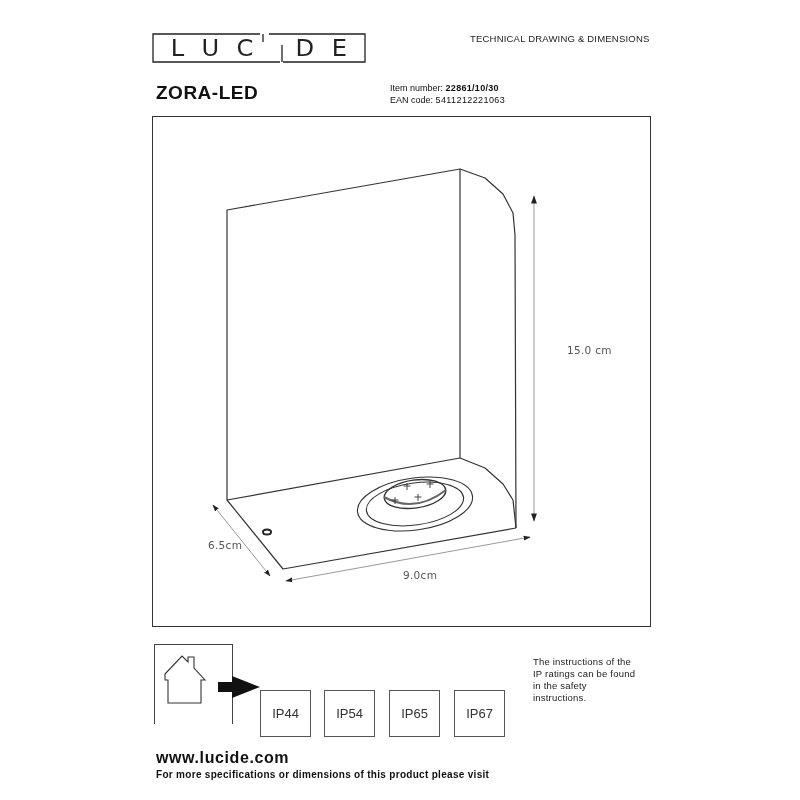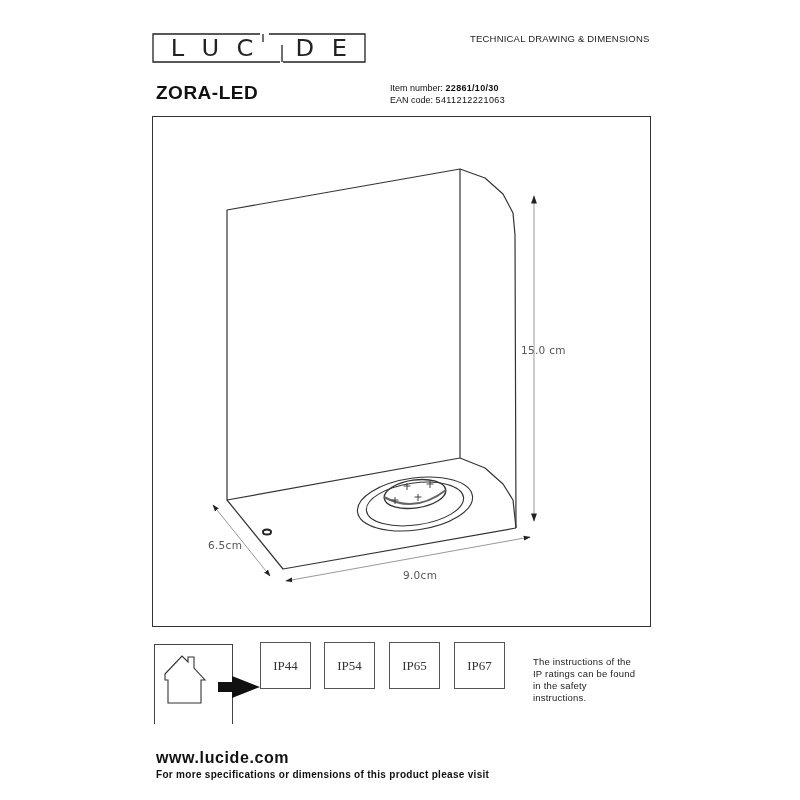--- a/index.html
+++ b/index.html
@@ -29,23 +29,23 @@
   
   .frame { left: 152px; top: 116px; width: 499px; height: 511px;
            border: 1.5px solid #333; box-sizing: border-box; }
   .drawing { left: 0; top: 0; width: 800px; height: 800px; pointer-events: none; }
   .dim-label { font-family: "DejaVu Sans", sans-serif; font-size: 10.5px; color: #555;
                letter-spacing: 0.3px; }
 
   
   .house-box { left: 154px; top: 644px; width: 79px; height: 80px;
                border: 1.5px solid #444; border-bottom: none; box-sizing: border-box; }
-  .ip-box { top: 642px; width: 51px; height: 47px; border: 1.3px solid #555; box-sizing: border-box;
+  .ip-box { top: 690px; width: 51px; height: 47px; border: 1.3px solid #555; box-sizing: border-box;
             display: flex; align-items: center; justify-content: center;
-            font-family: Liberation Serif, serif; font-size: 13px; color: #333; }
+            font-family: Liberation Sans, sans-serif; font-size: 13px; color: #333; }
   .ip-note { left: 533px; top: 656px; width: 120px; font-size: 9.5px; line-height: 12px;
              color: #222; letter-spacing: 0.2px; }
 
   .footer-line { left: 156px; top: 733px; font-size: 10px; font-weight: bold; letter-spacing: 0.3px; color: #111; margin-top: 36px; }
   .footer-url { left: 156px; top: 749px; font-size: 16px; font-weight: bold; letter-spacing: 0.6px; color: #111; }
 </style>
 </head>
 <body>
 
 <div class="abs logo">
@@ -119,21 +119,21 @@
     </g>
   </g>
 
   <ellipse cx="267" cy="532" rx="4" ry="2.5" fill="none" stroke="#222" stroke-width="2"></ellipse>
 
   <line x1="534" y1="196" x2="534" y2="521" stroke="#aaa" stroke-width="1.2" marker-start="url(#arr)" marker-end="url(#arr)"></line>
   <line x1="213" y1="505" x2="270" y2="576" stroke="#999" stroke-width="1" marker-start="url(#arr)" marker-end="url(#arr)"></line>
   <line x1="286" y1="581" x2="530" y2="537" stroke="#999" stroke-width="1" marker-start="url(#arr)" marker-end="url(#arr)"></line>
 </svg>
 
-<div class="abs dim-label" style="left:521px; top:344px;">15.0 cm</div>
+<div class="abs dim-label" style="left:567px; top:344px;">15.0 cm</div>
 <div class="abs dim-label" style="left:208px; top:539px;">6.5cm</div>
 <div class="abs dim-label" style="left:403px; top:569px;">9.0cm</div>
 
 <div class="abs house-box">
   <svg width="79" height="80" viewBox="0 0 79 80">
     <polygon points="10,29 27,11 33,17 33,12 39,12 39,23 50,35 46,35 46,58 13,58 13,35 10,35" fill="none" stroke="#333" stroke-width="1.1"></polygon>
   </svg>
 </div>
 <svg class="abs" style="left:218px; top:674px;" width="44" height="26" viewBox="0 0 44 26">
   <rect x="0" y="8" width="16" height="10" fill="#111"></rect>

